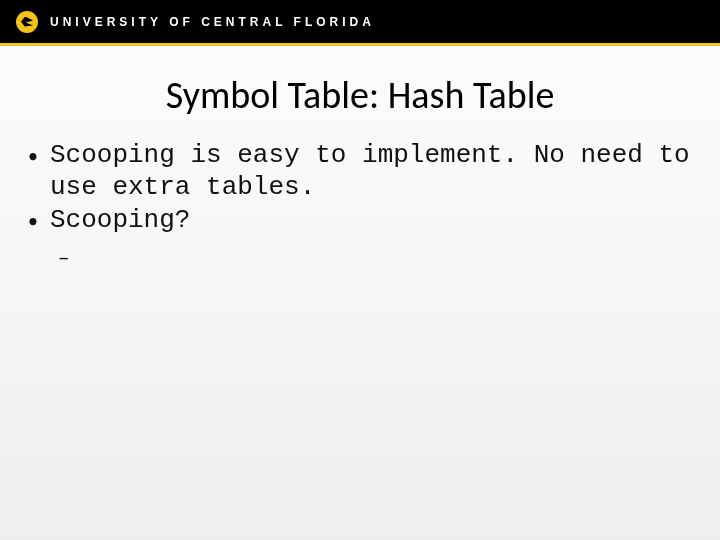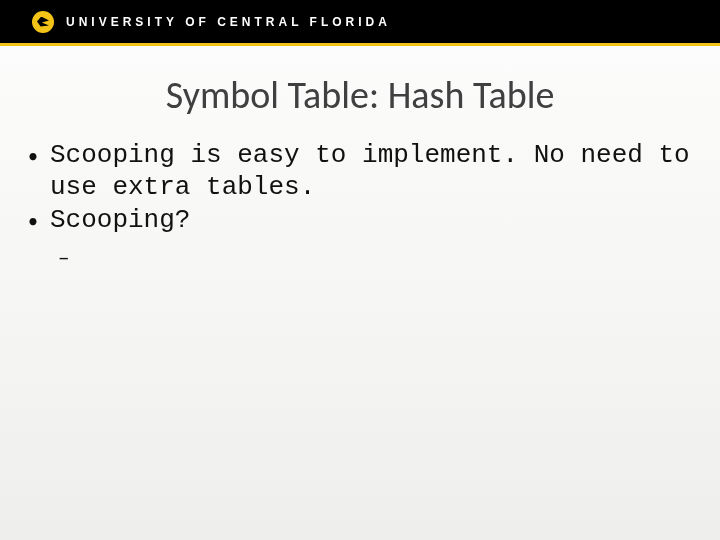--- a/index.html
+++ b/index.html
@@ -12,21 +12,21 @@
     overflow: hidden;
   }
   .header {
     width: 100%;
     height: 46px;
     background: #000;
     display: flex;
     align-items: center;
     border-bottom: 3px solid #f3c317;
     box-sizing: border-box;
-    padding-left: 32px;
+    padding-left: 16px;
   }
   .logo-circle {
     width: 22px;
     height: 22px;
     background: #f3c317;
     border-radius: 50%;
     display: inline-flex;
     align-items: center;
     justify-content: center;
     margin-right: 12px;
@@ -42,21 +42,21 @@
     color: #fff;
     font-family: "Arial Narrow", Arial, sans-serif;
     letter-spacing: 4px;
     font-size: 12px;
     font-weight: 600;
   }
   .title {
     text-align: center;
     font-size: 38px;
     font-weight: 400;
-    color: #404040;
+    color: #000000;
     margin: 26px 0 22px 0;
   }
   .content {
     padding: 0 28px;
     color: #111;
   }
   .bullet-row {
     display: flex;
     align-items: flex-start;
     font-size: 26px;

